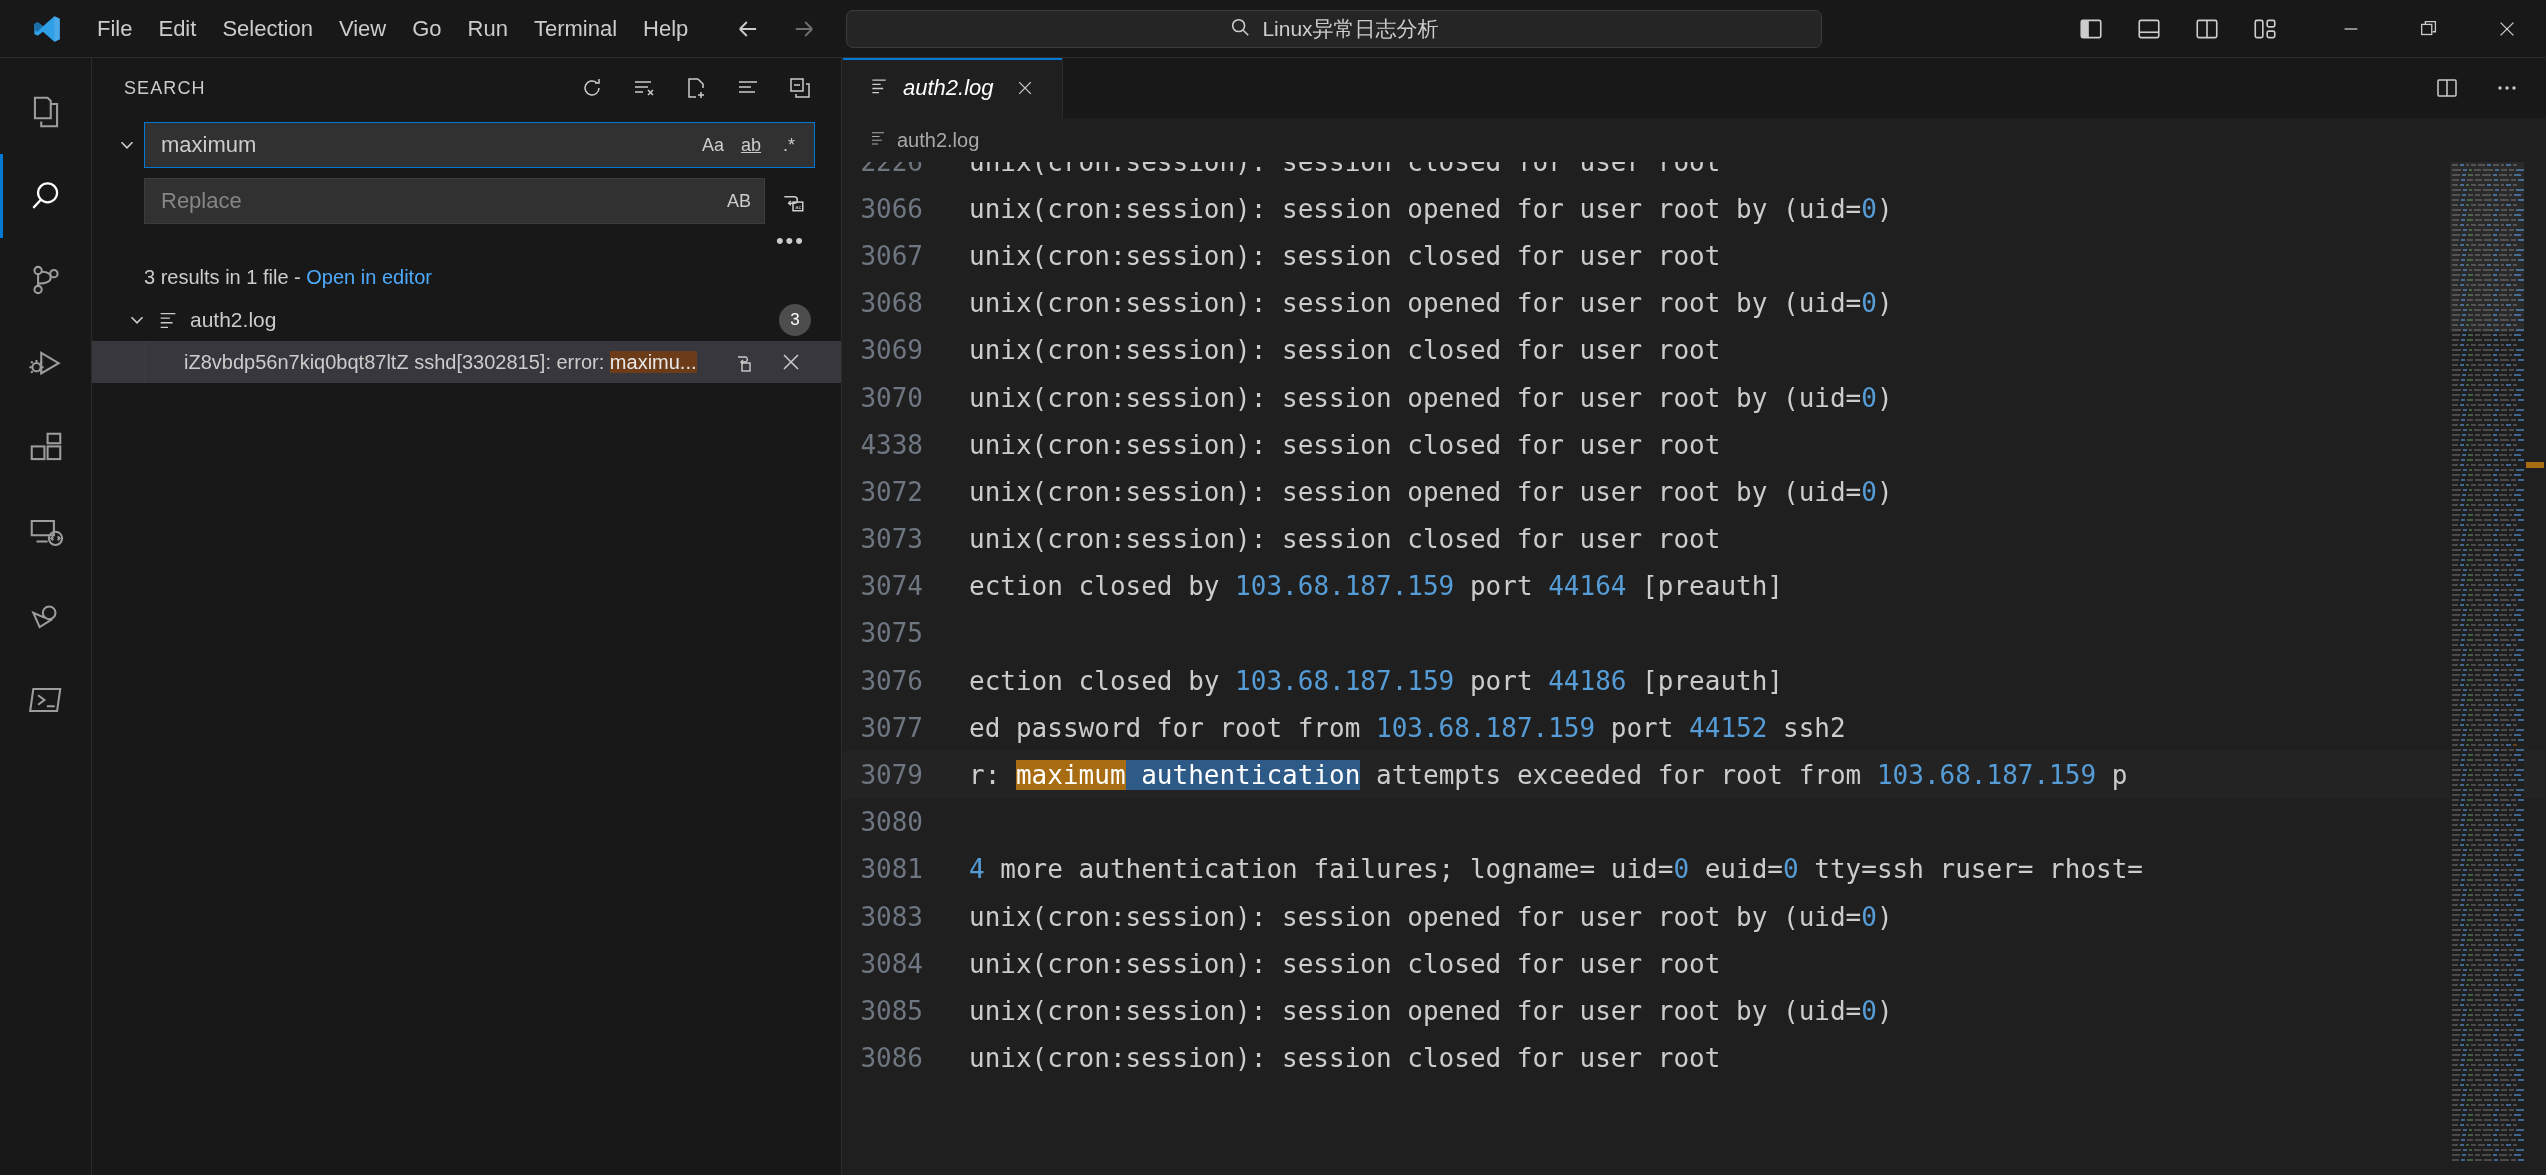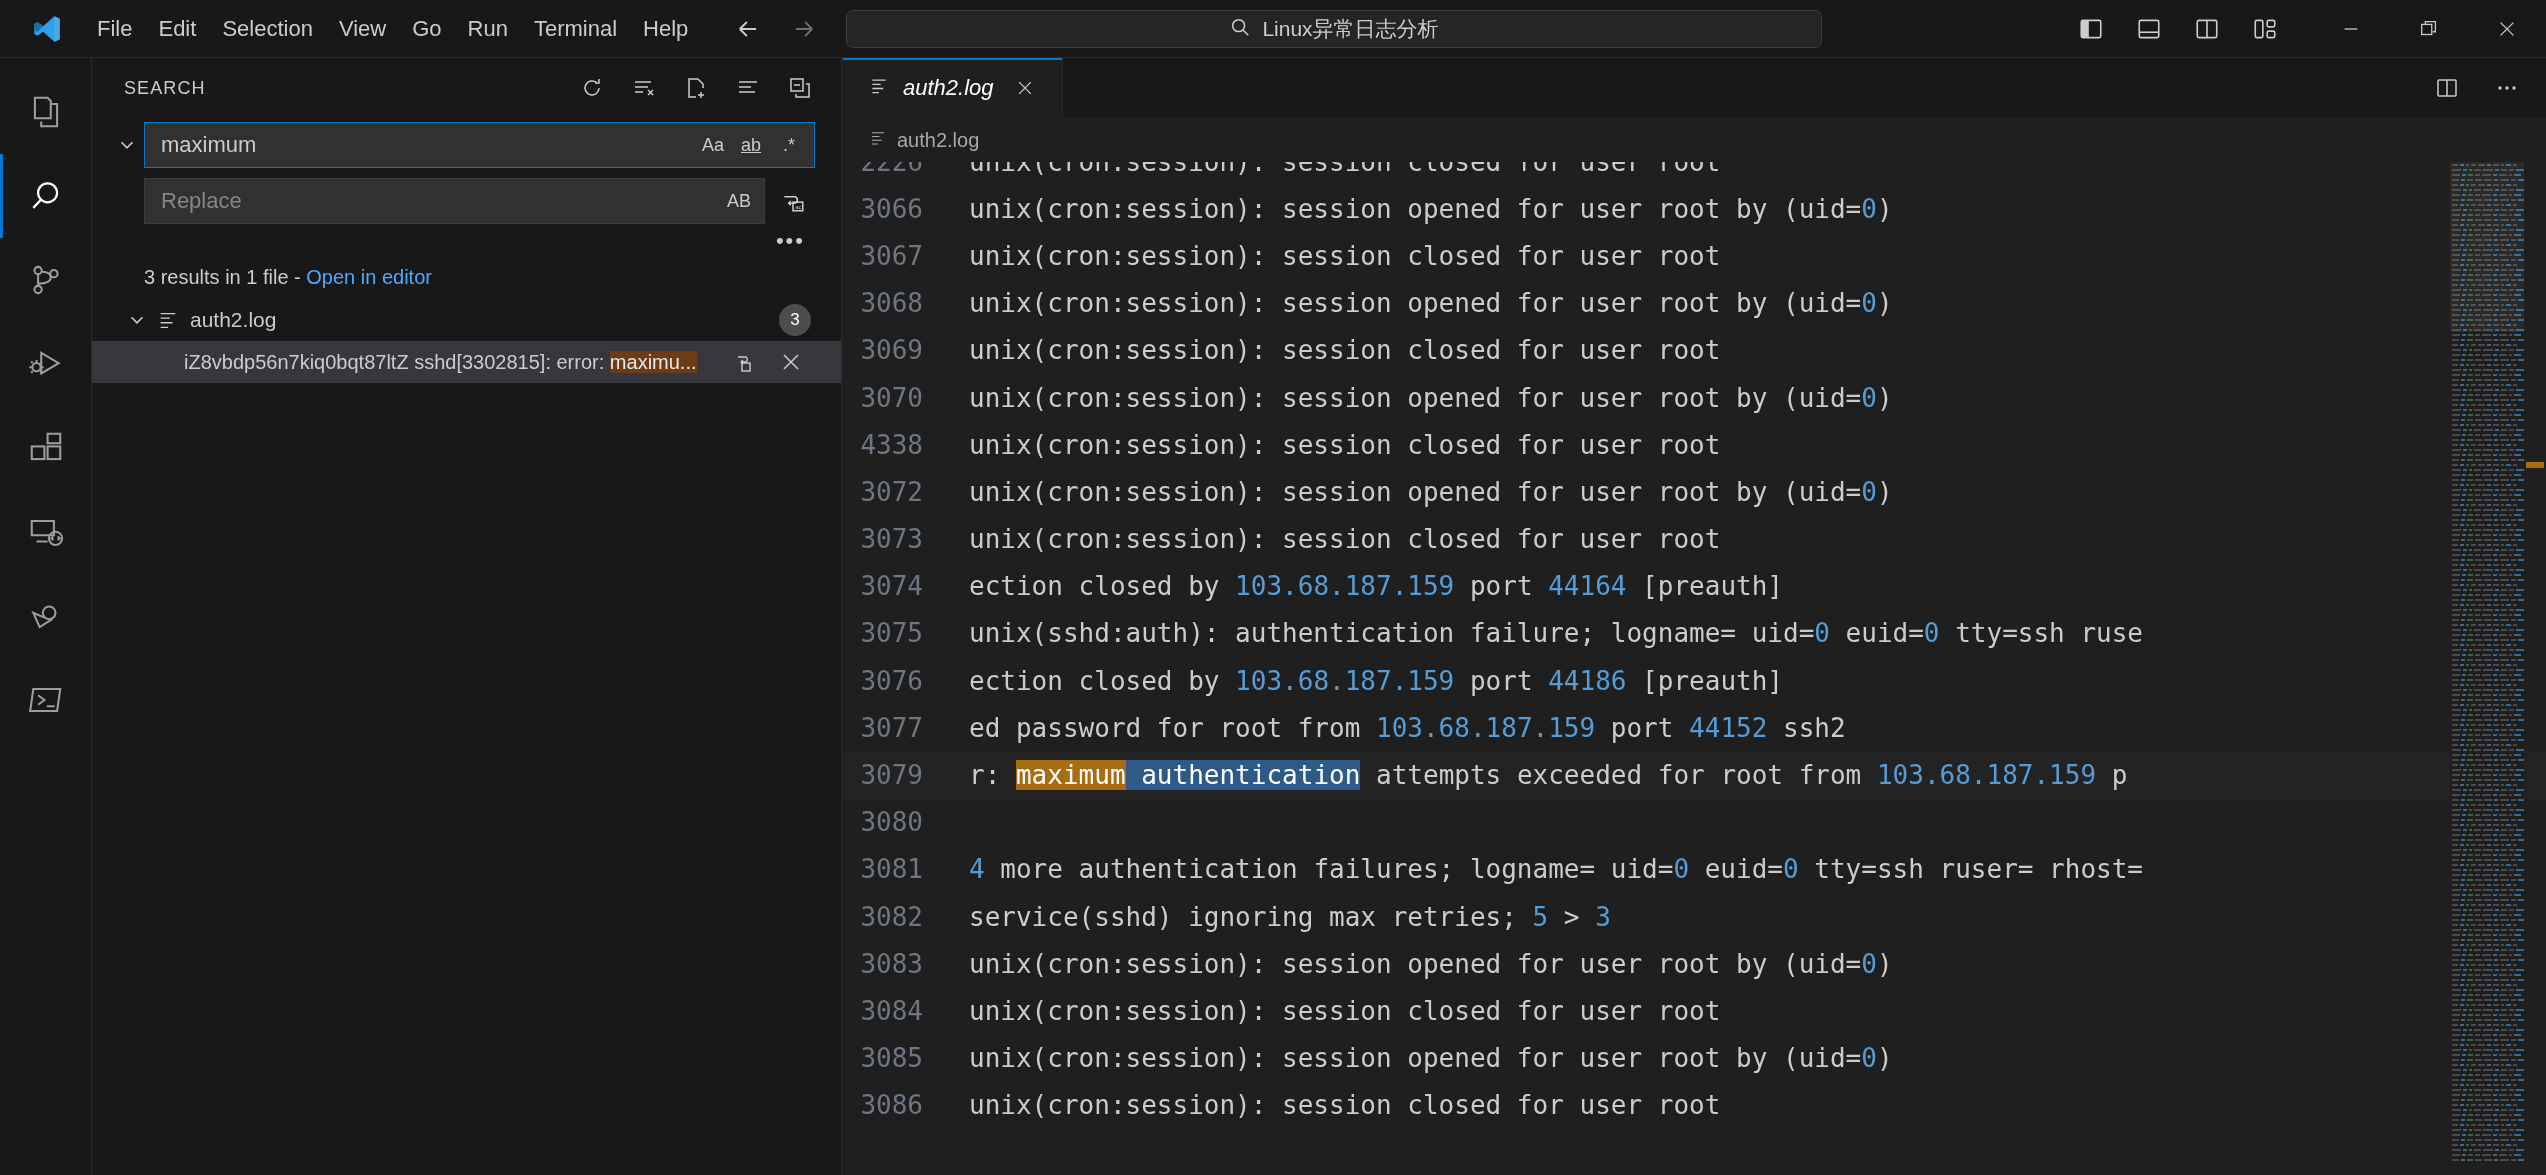--- a/index.html
+++ b/index.html
@@ -500,44 +500,39 @@
       <div class="code-line">
         <span class="lnum">3073</span>
         <span class="ltext"><span>unix(cron:session): session closed for user root</span></span>
       </div>
       <div class="code-line">
         <span class="lnum">3074</span>
         <span class="ltext"><span>ection closed by </span><span class="num">103.68.187.159</span><span> port </span><span class="num">44164</span><span> [preauth]</span></span>
       </div>
       <div class="code-line">
         <span class="lnum">3075</span>
-        <span class="ltext"><span>unix(sshd:auth): authentication failure; logname= uid=</span><span class="num">0</span><span> euid=</span><span class="num">0</span><span> tty=ssh ruse</span></span>
       </div>
       <div class="code-line">
         <span class="lnum">3076</span>
         <span class="ltext"><span>ection closed by </span><span class="num">103.68.187.159</span><span> port </span><span class="num">44186</span><span> [preauth]</span></span>
       </div>
       <div class="code-line">
         <span class="lnum">3077</span>
         <span class="ltext"><span>ed password for root from </span><span class="num">103.68.187.159</span><span> port </span><span class="num">44152</span><span> ssh2</span></span>
       </div>
       <div class="code-line highlighted">
         <span class="lnum">3079</span>
         <span class="ltext"><span>r: </span><span class="find-match">maximum</span><span class="sel"> authentication</span><span> attempts exceeded for root from </span><span class="num">103.68.187.159</span><span> p</span></span>
       </div>
       <div class="code-line">
         <span class="lnum">3080</span>
       </div>
       <div class="code-line">
         <span class="lnum">3081</span>
         <span class="ltext"><span class="num">4</span><span> more authentication failures; logname= uid=</span><span class="num">0</span><span> euid=</span><span class="num">0</span><span> tty=ssh ruser= rhost=</span></span>
-      </div>
-      <div class="code-line">
-        <span class="lnum">3082</span>
-        <span class="ltext"><span>service(sshd) ignoring max retries; </span><span class="num">5</span><span> &gt; </span><span class="num">3</span></span>
       </div>
       <div class="code-line">
         <span class="lnum">3083</span>
         <span class="ltext"><span>unix(cron:session): session opened for user root by (uid=</span><span class="num">0</span><span>)</span></span>
       </div>
       <div class="code-line">
         <span class="lnum">3084</span>
         <span class="ltext"><span>unix(cron:session): session closed for user root</span></span>
       </div>
       <div class="code-line">

